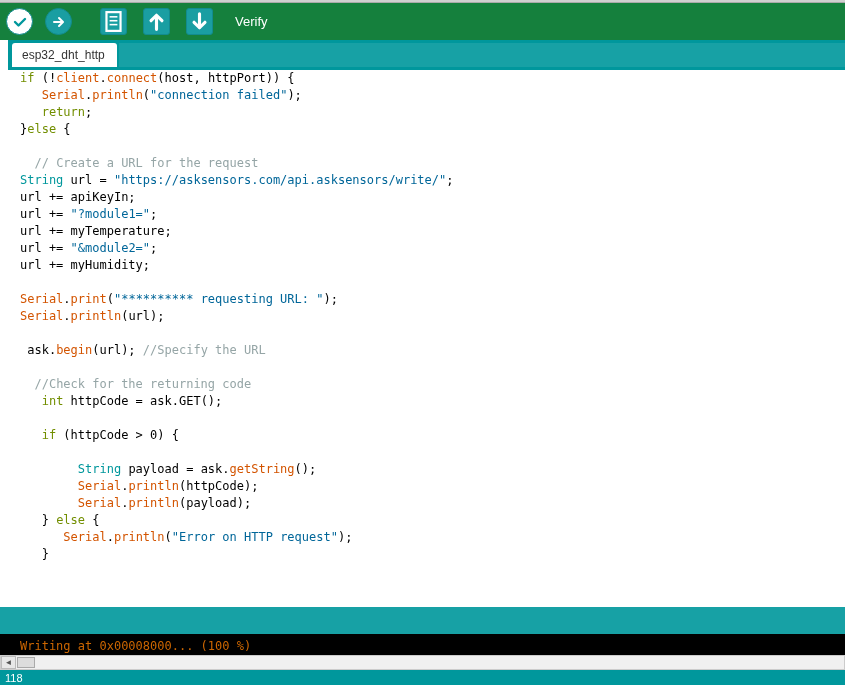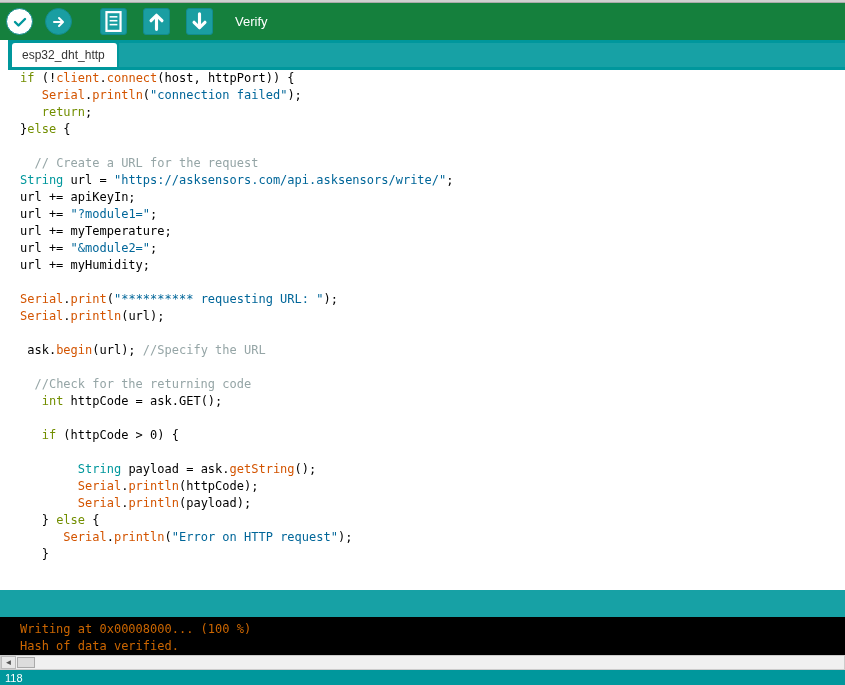--- a/index.html
+++ b/index.html
@@ -98,21 +98,20 @@
         <span class="kw-orange">Serial</span><span>.</span><span class="kw-orange">println</span><span>(payload);</span>
 <span>   } </span><span class="kw-green">else</span><span> {</span>
       <span class="kw-orange">Serial</span><span>.</span><span class="kw-orange">println</span><span>(</span><span class="str">"Error on HTTP request"</span><span>);</span>
 <span>   }</span>
 </div>
 
 <div class="editor-sep"></div>
 
 <div class="console">
 <div>Writing at 0x00008000... (100 %)</div>
-<div>Hash of data verified.</div>
 </div>
 
 <div class="scrollbar-h">
   <div class="sb-arrow">◄</div>
   <div class="sb-thumb"></div>
 </div>
 
 <div class="status">
   <span>118</span>
 </div>

